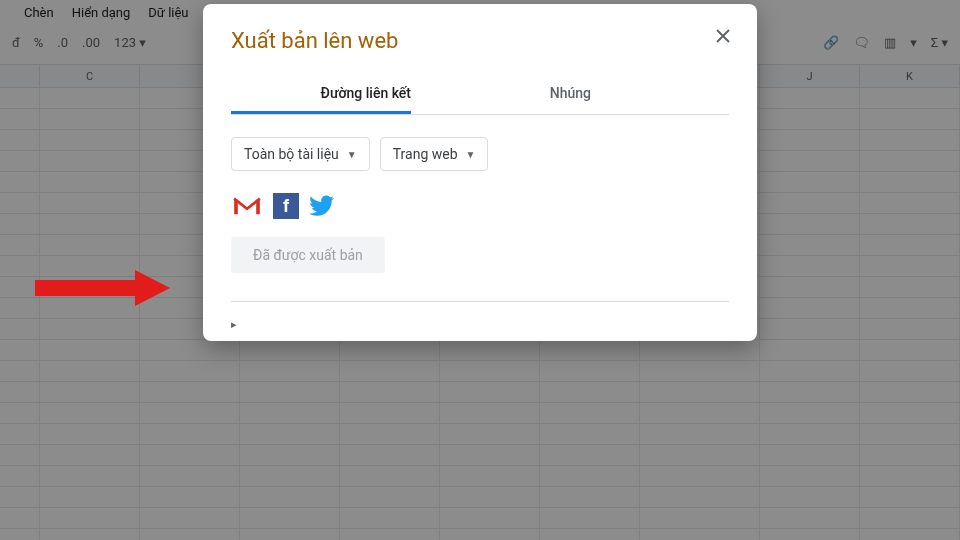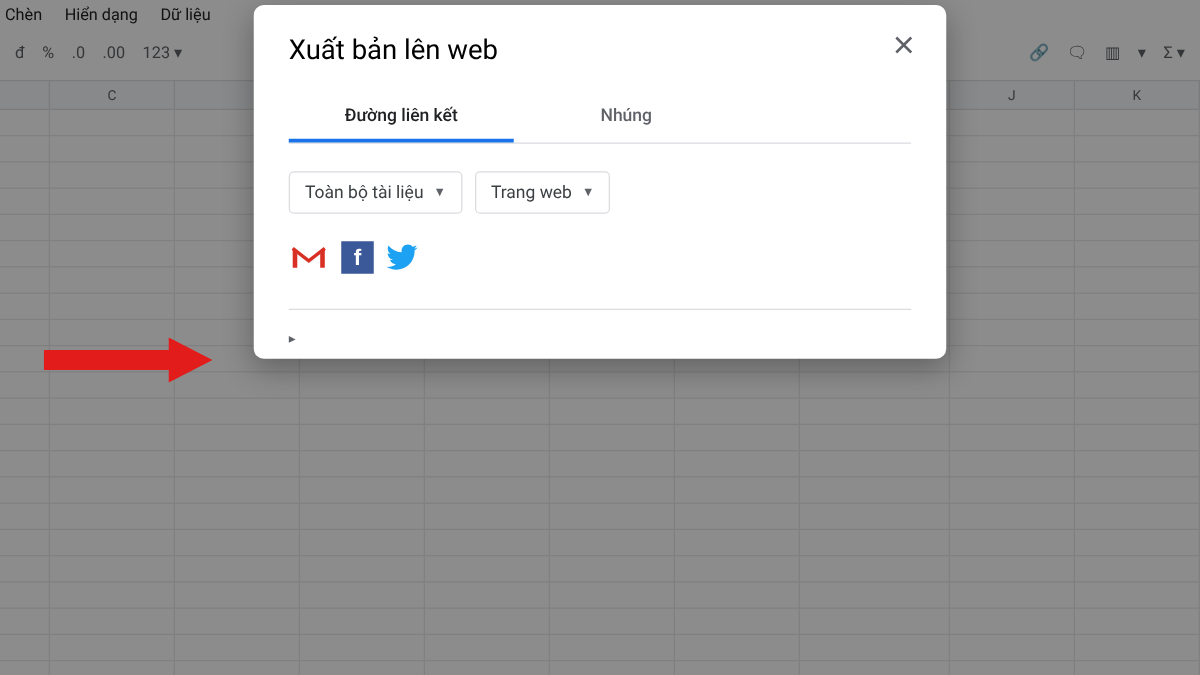--- a/index.html
+++ b/index.html
@@ -21,21 +21,21 @@
       inset: 0;
       filter: brightness(0.55);
       background: #fff;
     }
     .menu-bar {
       height: 24px;
       display: flex;
       gap: 18px;
       font-size: 13px;
       color: #202124;
-      padding: 4px 4px;
+      padding: 4px 24px;
       align-items: center;
     }
     .toolbar {
       height: 36px;
       display: flex;
       align-items: center;
       gap: 6px;
       padding: 0 8px;
       font-size: 13px;
       color: #3c4043;
@@ -100,21 +100,21 @@
       background: #fff;
       border-radius: 8px;
       box-shadow: 0 8px 24px rgba(0,0,0,0.3);
       padding: 24px 28px 0;
       position: relative;
       pointer-events: auto;
     }
     .dialog-title {
       font-size: 22px;
       font-weight: 400;
-      color: #000000;
+      color: #a16207;
     }
     .dialog-close {
       position: absolute;
       top: 20px;
       right: 22px;
       width: 24px;
       height: 24px;
       display: flex;
       align-items: center;
       justify-content: center;
@@ -139,21 +139,21 @@
       cursor: pointer;
     }
     .tabs {
       margin-top: 22px;
       display: flex;
       border-bottom: 1px solid #dadce0;
     }
     .tab {
       padding: 10px 0;
       width: 180px;
-      text-align: center;
+      text-align: right;
       font-size: 14px;
       color: #5f6368;
       cursor: pointer;
       font-weight: 500;
     }
     .tab.active {
       color: #202124;
       border-bottom: 3px solid #1a73e8;
       font-weight: 500;
     }
@@ -608,20 +608,21 @@
       </span>
       <span class="share-icon fb-icon">f</span>
       <span class="share-icon tw-icon">
         <svg viewBox="0 0 24 24" width="26" height="26" fill="#1da1f2">
             <path d="M23 4.6c-.8.4-1.7.6-2.6.8.9-.6 1.6-1.5 2-2.5-.9.5-1.9.9-2.9 1.1C18.6 3 17.4 2.4 16 2.4c-2.6 0-4.7 2.1-4.7 4.7 0 .4 0 .7.1 1.1C7.5 8 4 6.1 1.7 3.2c-.4.7-.6 1.5-.6 2.4 0 1.6.8 3.1 2.1 3.9-.8 0-1.5-.2-2.1-.6v.1c0 2.3 1.6 4.2 3.8 4.6-.4.1-.8.2-1.3.2-.3 0-.6 0-.9-.1.6 1.9 2.4 3.2 4.4 3.3-1.6 1.3-3.7 2-5.9 2-.4 0-.8 0-1.1-.1 2.1 1.3 4.6 2.1 7.3 2.1 8.7 0 13.5-7.2 13.5-13.5v-.6c.9-.7 1.7-1.5 2.4-2.3z"></path>
           </svg>
       </span>
     </div>
 
 
+    <div class="published-btn">Đã được xuất bản</div>
 
     <div class="divider"></div>
 
     <div class="expand-row">
       <span class="expand-caret">▸</span>
     </div>
   </div>
 </div>
 
 </body></html>

